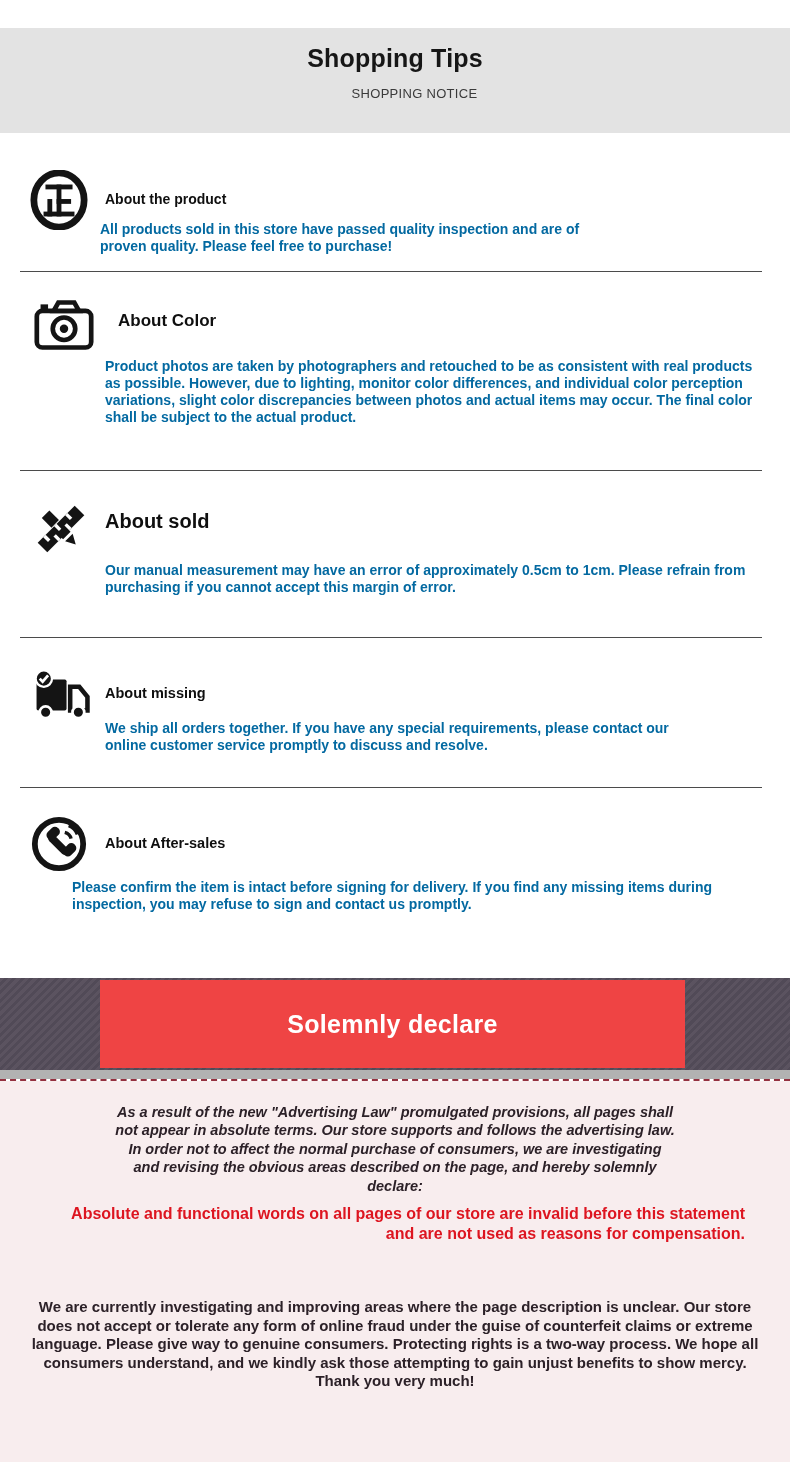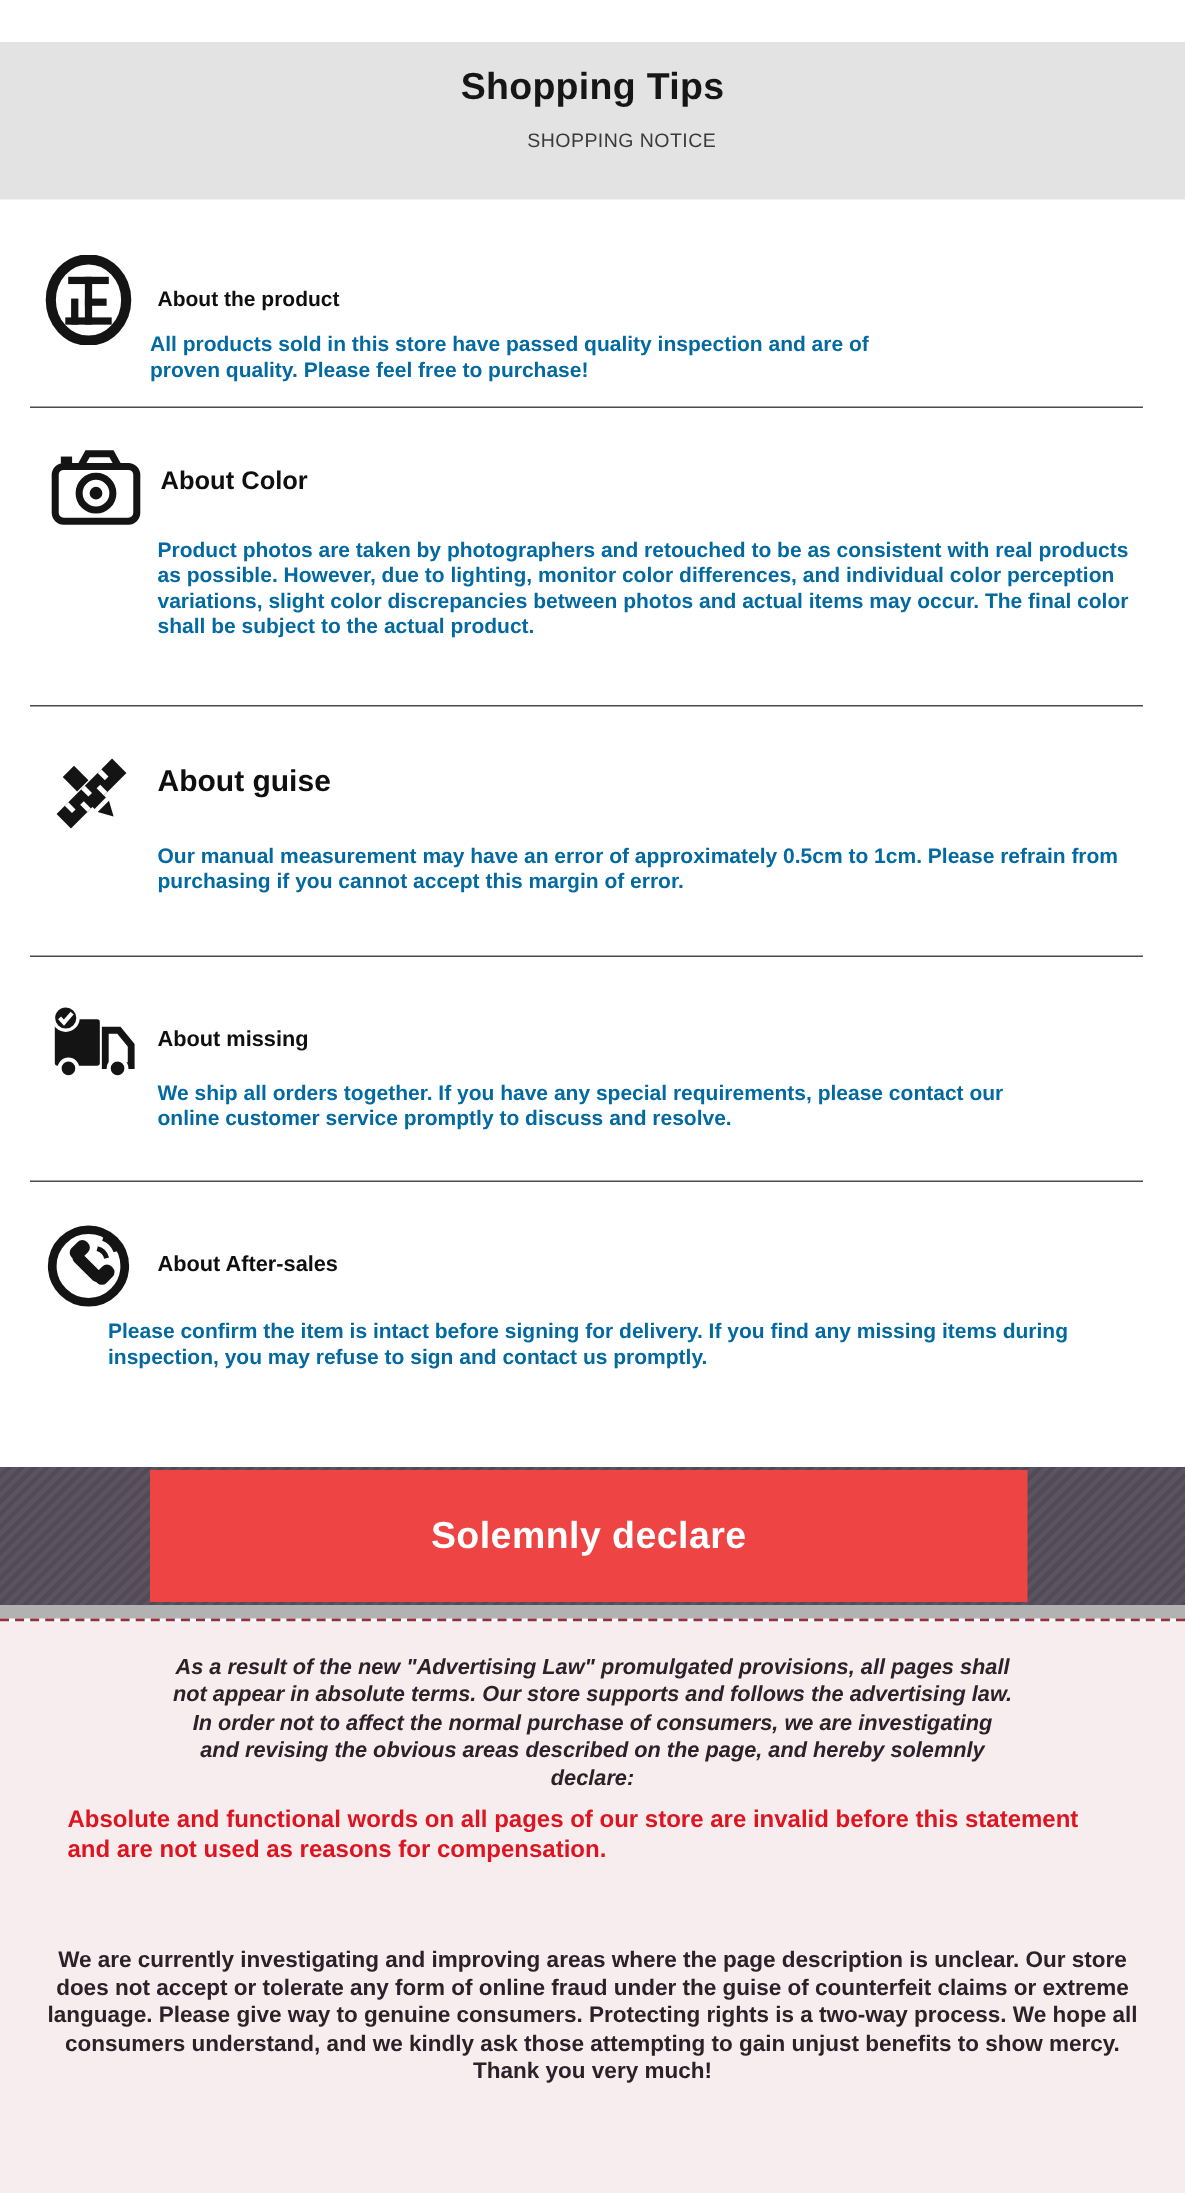--- a/index.html
+++ b/index.html
@@ -18,21 +18,21 @@
   .stripes{position:absolute;top:978px;left:0;width:790px;height:92px;
     background:repeating-linear-gradient(135deg,#5b5360 0px,#5b5360 3px,#514a57 3px,#514a57 6px);}
   .red-banner{position:absolute;top:980px;left:100px;width:585px;height:88px;background:#ef4444;
     display:flex;align-items:center;justify-content:center;}
   .red-banner span{color:#ffffff;font-size:25px;font-weight:800;letter-spacing:0.3px;}
   .gray-strip{position:absolute;top:1070px;left:0;width:790px;height:9px;background:#b2b2b2;}
   .dash-line{position:absolute;top:1079px;left:0;width:790px;height:0;border-top:2px dashed #943140;}
   .pink{position:absolute;top:1081px;left:0;width:790px;height:381px;background:#f8edee;}
   .decl-p1{position:absolute;top:1103px;left:115px;width:560px;text-align:center;
     font-size:14.5px;font-weight:700;line-height:18.4px;color:#2c2128;font-style:italic;}
-  .decl-hl{position:absolute;top:1204px;left:45px;width:700px;text-align:left;
+  .decl-hl{position:absolute;top:1204px;left:45px;width:700px;text-align:right;
     font-size:16px;font-weight:700;line-height:20px;color:#dd1520;}
   .decl-p2{position:absolute;top:1298px;left:28px;width:734px;text-align:center;
     font-size:15px;font-weight:700;line-height:18.6px;color:#2c2128;}
 </style>
 </head>
 <body>
 
 <div class="page">
 
   <div class="header">
@@ -52,40 +52,40 @@
   <div class="sec-body" style="top:221px;left:100px;width:505px">All products sold in this store have passed quality inspection and are of proven quality. Please feel free to purchase!</div>
   <div class="rule" style="top:271px"></div>
 
   <svg class="icon" style="top:298px;left:34px" width="60" height="54" viewBox="0 0 64 56">
     <rect x="3" y="13" width="58" height="39" rx="6" fill="none" stroke="#141414" stroke-width="5"></rect>
     <polygon points="21,13 26,4 43,4 48,13" fill="#ffffff" stroke="#141414" stroke-width="5"></polygon>
     <rect x="7" y="6" width="8" height="5" fill="#141414"></rect>
     <circle cx="32" cy="32" r="12" fill="none" stroke="#141414" stroke-width="5"></circle>
     <circle cx="32" cy="32" r="4.5" fill="#141414"></circle>
   </svg>
-  <div class="sec-title" style="top:311px;left:107px;font-size:17px">About Color</div>
+  <div class="sec-title" style="top:311px;left:118px;font-size:17px">About Color</div>
   <div class="sec-body" style="top:358px;left:105px;width:648px">Product photos are taken by photographers and retouched to be as consistent with real products as possible. However, due to lighting, monitor color differences, and individual color perception variations, slight color discrepancies between photos and actual items may occur. The final color shall be subject to the actual product.</div>
   <div class="rule" style="top:470px"></div>
 
   <svg class="icon" style="top:498px;left:30px" width="62" height="62" viewBox="0 0 64 64">
     <g transform="rotate(45 32 32)">
       <rect x="10" y="27" width="14" height="11" fill="#141414"></rect>
       <rect x="27" y="27" width="14" height="11" fill="#141414"></rect>
       <polygon points="44,27 44,38 54,32.5" fill="#141414"></polygon>
     </g>
     <g transform="rotate(-45 32 32)">
       <rect x="5" y="25" width="54" height="14" fill="#141414"></rect>
       <rect x="13" y="25" width="3.5" height="7" fill="#ffffff"></rect>
       <rect x="21" y="32" width="3.5" height="7" fill="#ffffff"></rect>
       <rect x="29" y="25" width="3.5" height="7" fill="#ffffff"></rect>
       <rect x="37" y="32" width="3.5" height="7" fill="#ffffff"></rect>
       <rect x="45" y="25" width="3.5" height="7" fill="#ffffff"></rect>
     </g>
   </svg>
-  <div class="sec-title" style="top:510px;left:105px;font-size:20px">About guise</div>
+  <div class="sec-title" style="top:510px;left:105px;font-size:20px">About sold</div>
   <div class="sec-body" style="top:562px;left:105px;width:648px">Our manual measurement may have an error of approximately 0.5cm to 1cm. Please refrain from purchasing if you cannot accept this margin of error.</div>
   <div class="rule" style="top:637px"></div>
 
   <svg class="icon" style="top:668px;left:32px" width="60" height="54" viewBox="0 0 66 58">
     <rect x="5" y="12" width="33" height="34" rx="2" fill="#141414"></rect>
     <path d="M42,20 h10 l9,11 v15 h-19 z" fill="none" stroke="#141414" stroke-width="5"></path>
     <circle cx="15" cy="48" r="6.5" fill="#141414" stroke="#ffffff" stroke-width="3"></circle>
     <circle cx="51" cy="48" r="6.5" fill="#141414" stroke="#ffffff" stroke-width="3"></circle>
     <circle cx="13" cy="11" r="9" fill="#141414" stroke="#ffffff" stroke-width="2.5"></circle>
     <path d="M8.5,11 l3.2,3.4 l6,-7" fill="none" stroke="#ffffff" stroke-width="3"></path>

